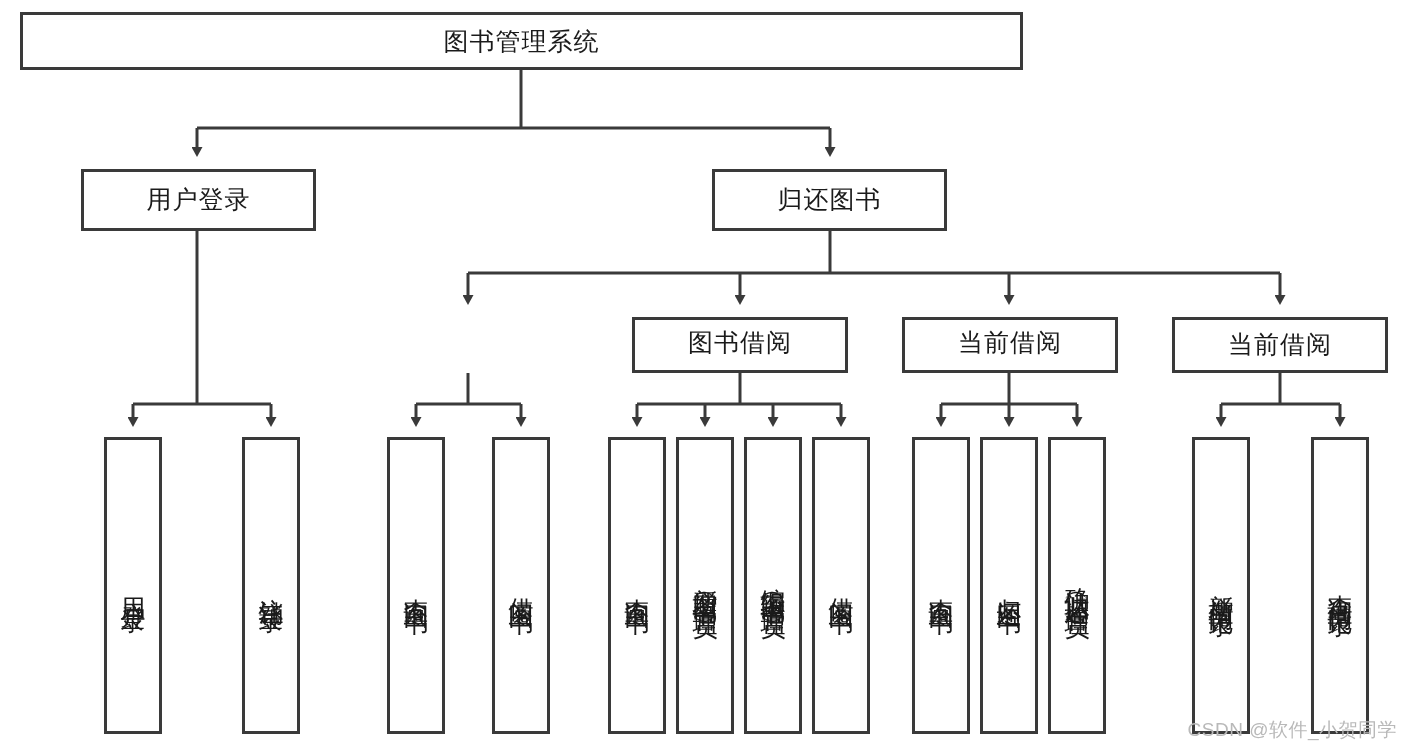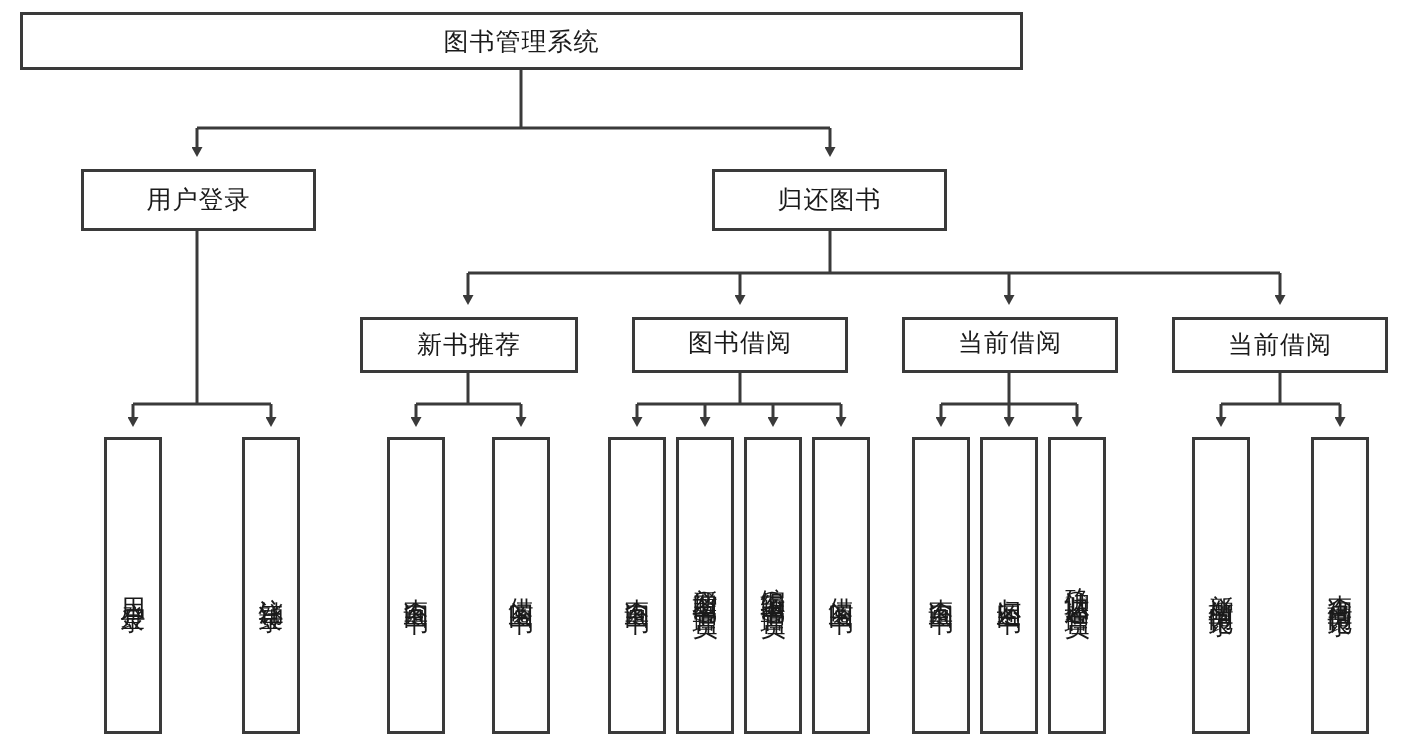--- a/index.html
+++ b/index.html
@@ -128,23 +128,20 @@
     <span>图书管理系统</span>
   </div>
 
   <div class="node node-h" style="left:81px; top:169px; width:235px; height:62px;">
     <span>用户登录</span>
   </div>
   <div class="node node-h" style="left:712px; top:169px; width:235px; height:62px;">
     <span>归还图书</span>
   </div>
 
-  <div class="node node-h" style="left:360px; top:317px; width:218px; height:56px;">
-    <span>新书推荐</span>
-  </div>
   <div class="node node-h" style="left:632px; top:317px; width:216px; height:56px;font-family:Liberation Mono, monospace;">
     <span>图书借阅</span>
   </div>
   <div class="node node-h" style="left:902px; top:317px; width:216px; height:56px;font-family:Liberation Mono, monospace;">
     <span>当前借阅</span>
   </div>
   <div class="node node-h" style="left:1172px; top:317px; width:216px; height:56px;">
     <span>当前借阅</span>
   </div>
 
@@ -185,14 +182,15 @@
     <span class="vtext">确认归还（管理员）</span>
   </div>
 
   <div class="node node-leaf" style="left:1192px; top:437px; width:58px; height:297px;">
     <span class="vtext">新增借阅记录</span>
   </div>
   <div class="node node-leaf" style="left:1311px; top:437px; width:58px; height:297px;">
     <span class="vtext">查询借阅记录</span>
   </div>
 
+  <div class="watermark">CSDN @软件_小贺同学</div>
 
 </div>
 
 </body></html>

